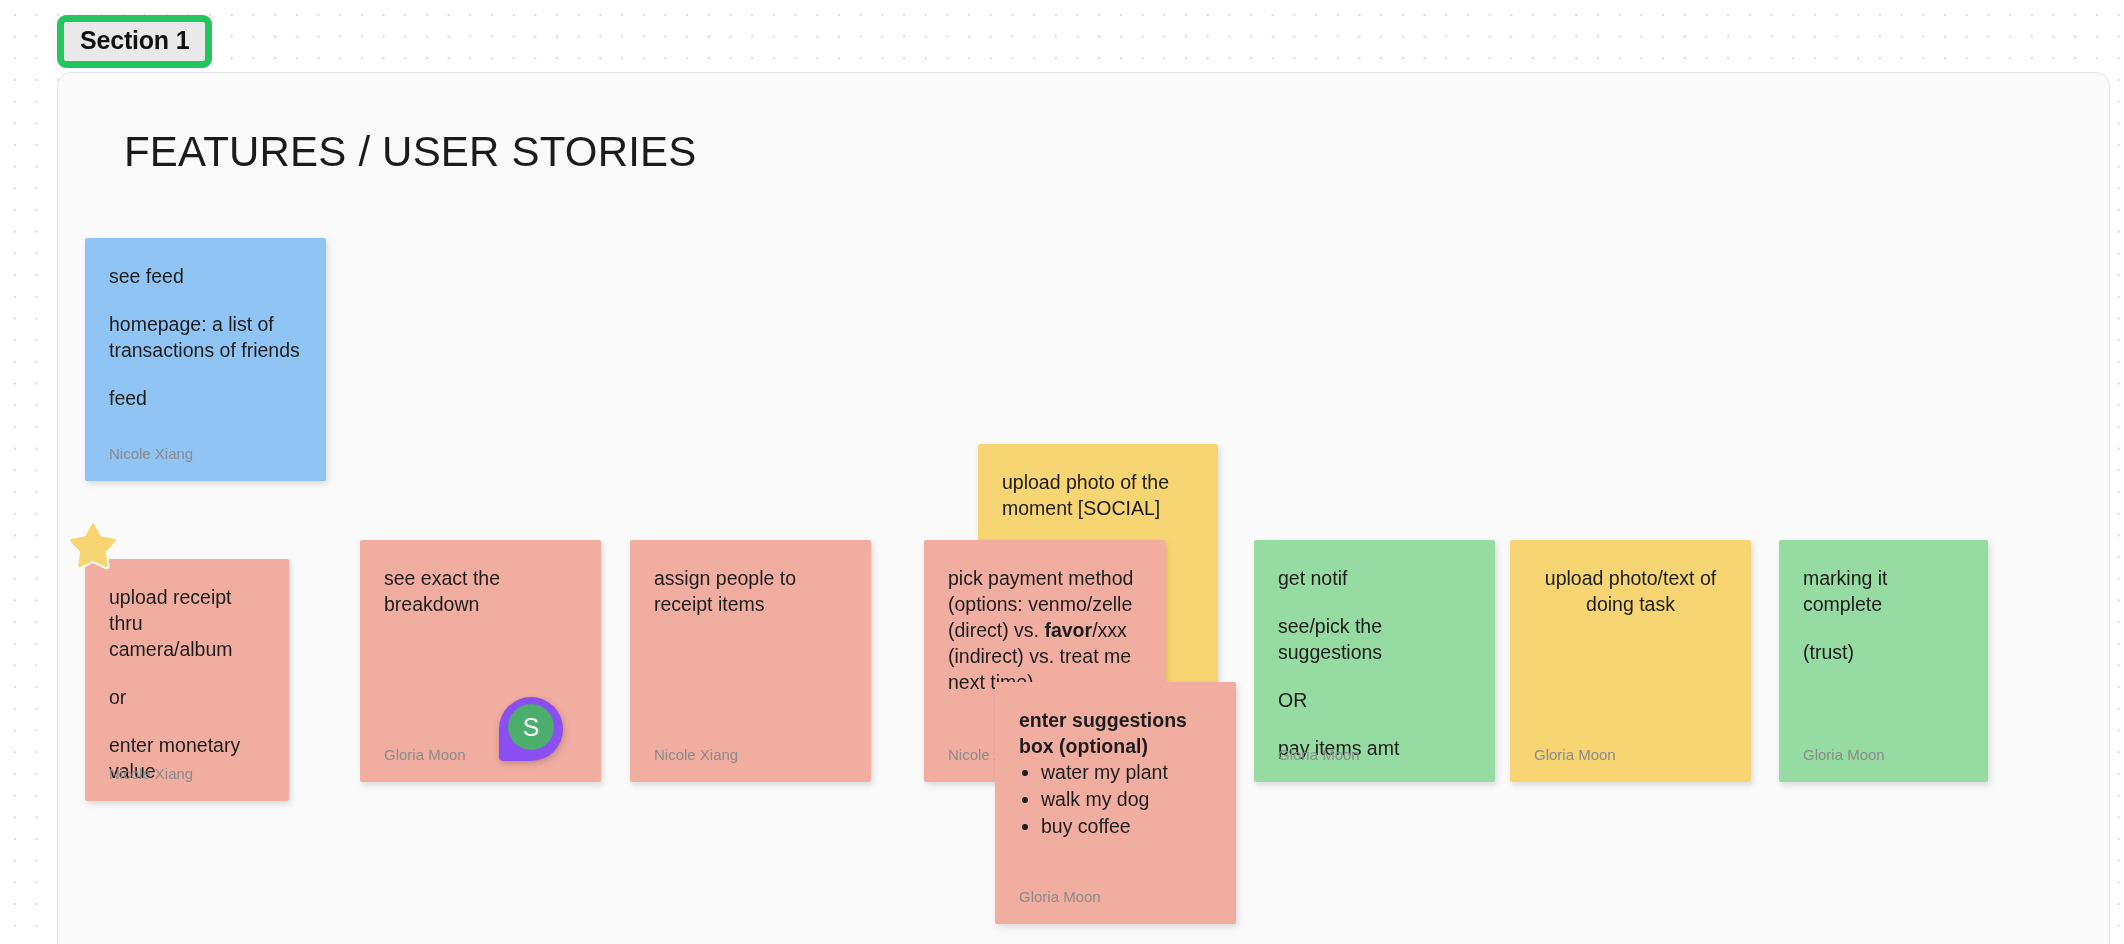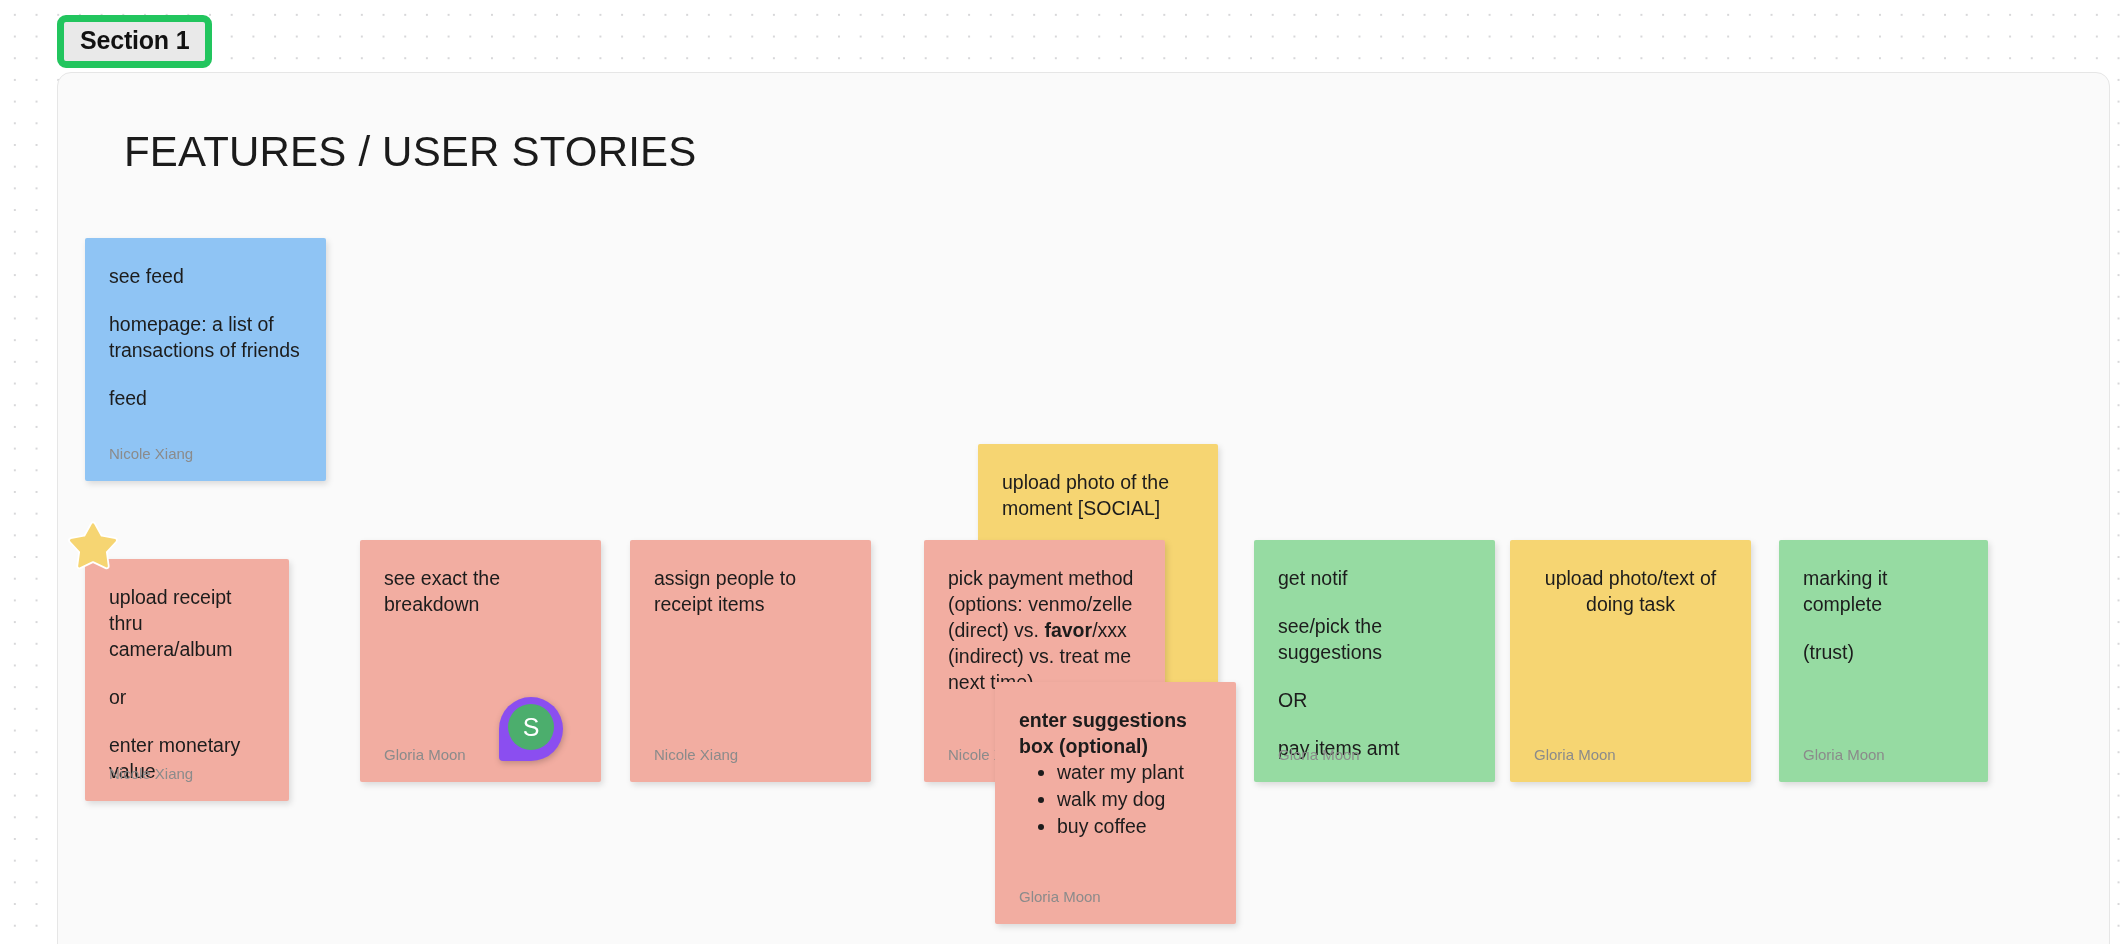--- a/index.html
+++ b/index.html
@@ -67,21 +67,21 @@
     box-shadow: 2px 3px 6px rgba(0,0,0,0.13);
     padding: 26px 24px 12px 24px;
     font-size: 19.5px;
     line-height: 1.33;
     color: #1c1c1c;
     overflow: hidden;
   }
   .note p { margin: 0 0 22px 0; }
   .note p:last-of-type { margin-bottom: 0; }
   .note ul { margin: 0 0 0 22px; padding: 0; }
-  .note li { margin: 0 0 1px 16px; }
+  .note li { margin: 0 0 1px 0; }
 
   .author {
     position: absolute;
     left: 24px;
     bottom: 20px;
     font-size: 15px;
     color: #8b8b8b;
     line-height: 1;
   }
 

